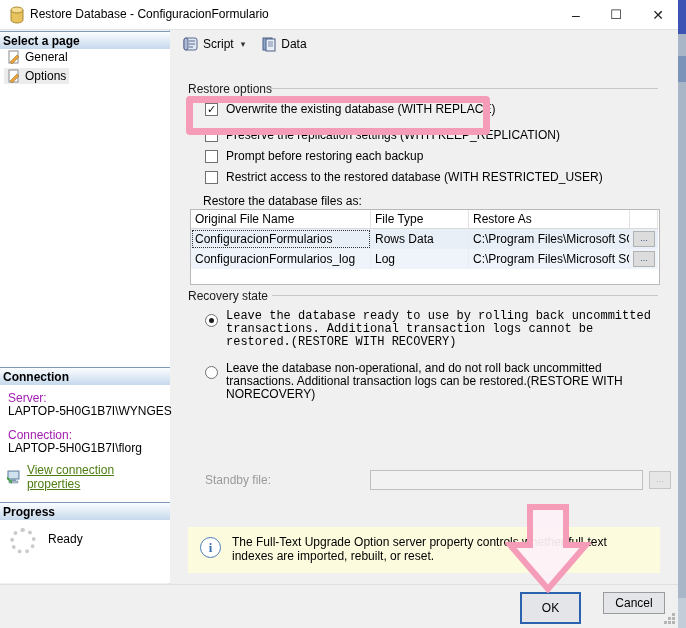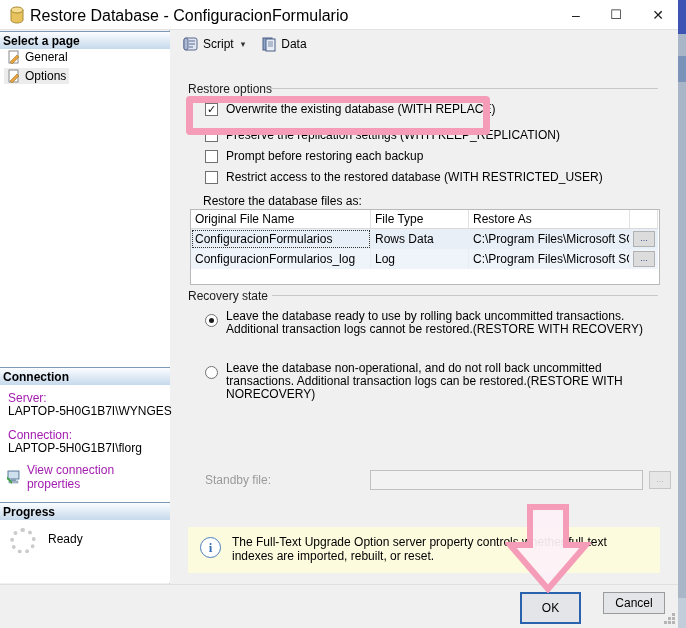--- a/index.html
+++ b/index.html
@@ -18,21 +18,21 @@
     overflow: hidden;
   }
   .abs { position: absolute; }
 
   
   .titlebar {
     left:0; top:0; width:686px; height:30px;
     background:#ffffff;
     border-bottom:1px solid #e3e3e3;
   }
-  .title-text { left:30px; top:7px; font-size:16px; }
+  .title-text { left:30px; top:7px; font-size:12px; }
   .win-btn { top:6px; width:28px; height:18px; text-align:center; font-size:14px; line-height:18px; color:#222; cursor:default; }
 
   
   .right-strip { left:678px; top:0; width:8px; height:628px; background:#a8b6c8; }
   .strip-thumb-top { left:678px; top:0; width:8px; height:34px; background:#3d54b4; }
   .strip-seg { left:678px; top:56px; width:8px; height:26px; background:#7b93b8; }
   .strip-bot { left:678px; top:598px; width:8px; height:30px; background:#c2cdd9; }
 
   
   .sidebar { left:0; top:30px; width:170px; height:598px; background:#f0f0f0; border-right:1px solid #cfcfcf; }
@@ -40,21 +40,21 @@
     left:0; width:170px; height:18px;
     background: linear-gradient(#fbfdff, #c6d9ec);
     border-top:1px solid #7e99b8;
     font-weight: bold;
     padding: 2px 3px 0 3px;
   }
   .panel { left:0; width:170px; background:#ffffff; }
   .side-item { position:absolute; left:4px; height:16px; display:flex; align-items:center; gap:4px; padding:0 3px; cursor:default; }
   .side-item.selected { background:#ececec; }
   .conn-label { color:#a21caf; }
-  .link { color:#a21caf; cursor:pointer; }
+  .link { color:#4d7c0f; text-decoration:underline; cursor:pointer; }
   .spinner {
     width:26px; height:26px; border-radius:50%;
     border:4px dotted #cbcbcb;
   }
 
   
   .tool-btn { display:flex; align-items:center; gap:4px; padding:2px 4px; cursor:default; }
   .caret { font-size:9px; color:#333; margin-left:3px; }
 
   
@@ -270,21 +270,21 @@
       <div class="td">C:\Program Files\Microsoft SQL...</div>
       <div class="td-browse">
           <span class="browse-btn">...</span>
         </div>
     </div>
   </div>
 
   <div class="abs group-title" style="left:188px; top:289px;">Recovery state</div>
   <div class="abs group-line" style="left:272px; top:295px; width:386px;"></div>
 
-  <div class="abs opt-row" style="left:205px; top:310px; width:452px;">
+  <div class="abs opt-row" style="left:205px; top:310px; width:452px;font-family:Liberation Mono, monospace;">
     <span class="radio checked" style="margin-top:4px;">
         <span class="dot"></span>
       </span>
     <span class="opt-label">Leave the database ready to use by rolling back uncommitted transactions. Additional transaction logs cannot be restored.(RESTORE WITH RECOVERY)</span>
   </div>
   <div class="abs opt-row" style="left:205px; top:362px; width:465px;">
     <span class="radio" style="margin-top:4px;">
         <span class="dot"></span>
       </span>
     <span class="opt-label">Leave the database non-operational, and do not roll back uncommitted transactions. Additional transaction logs can be restored.(RESTORE WITH NORECOVERY)</span>

